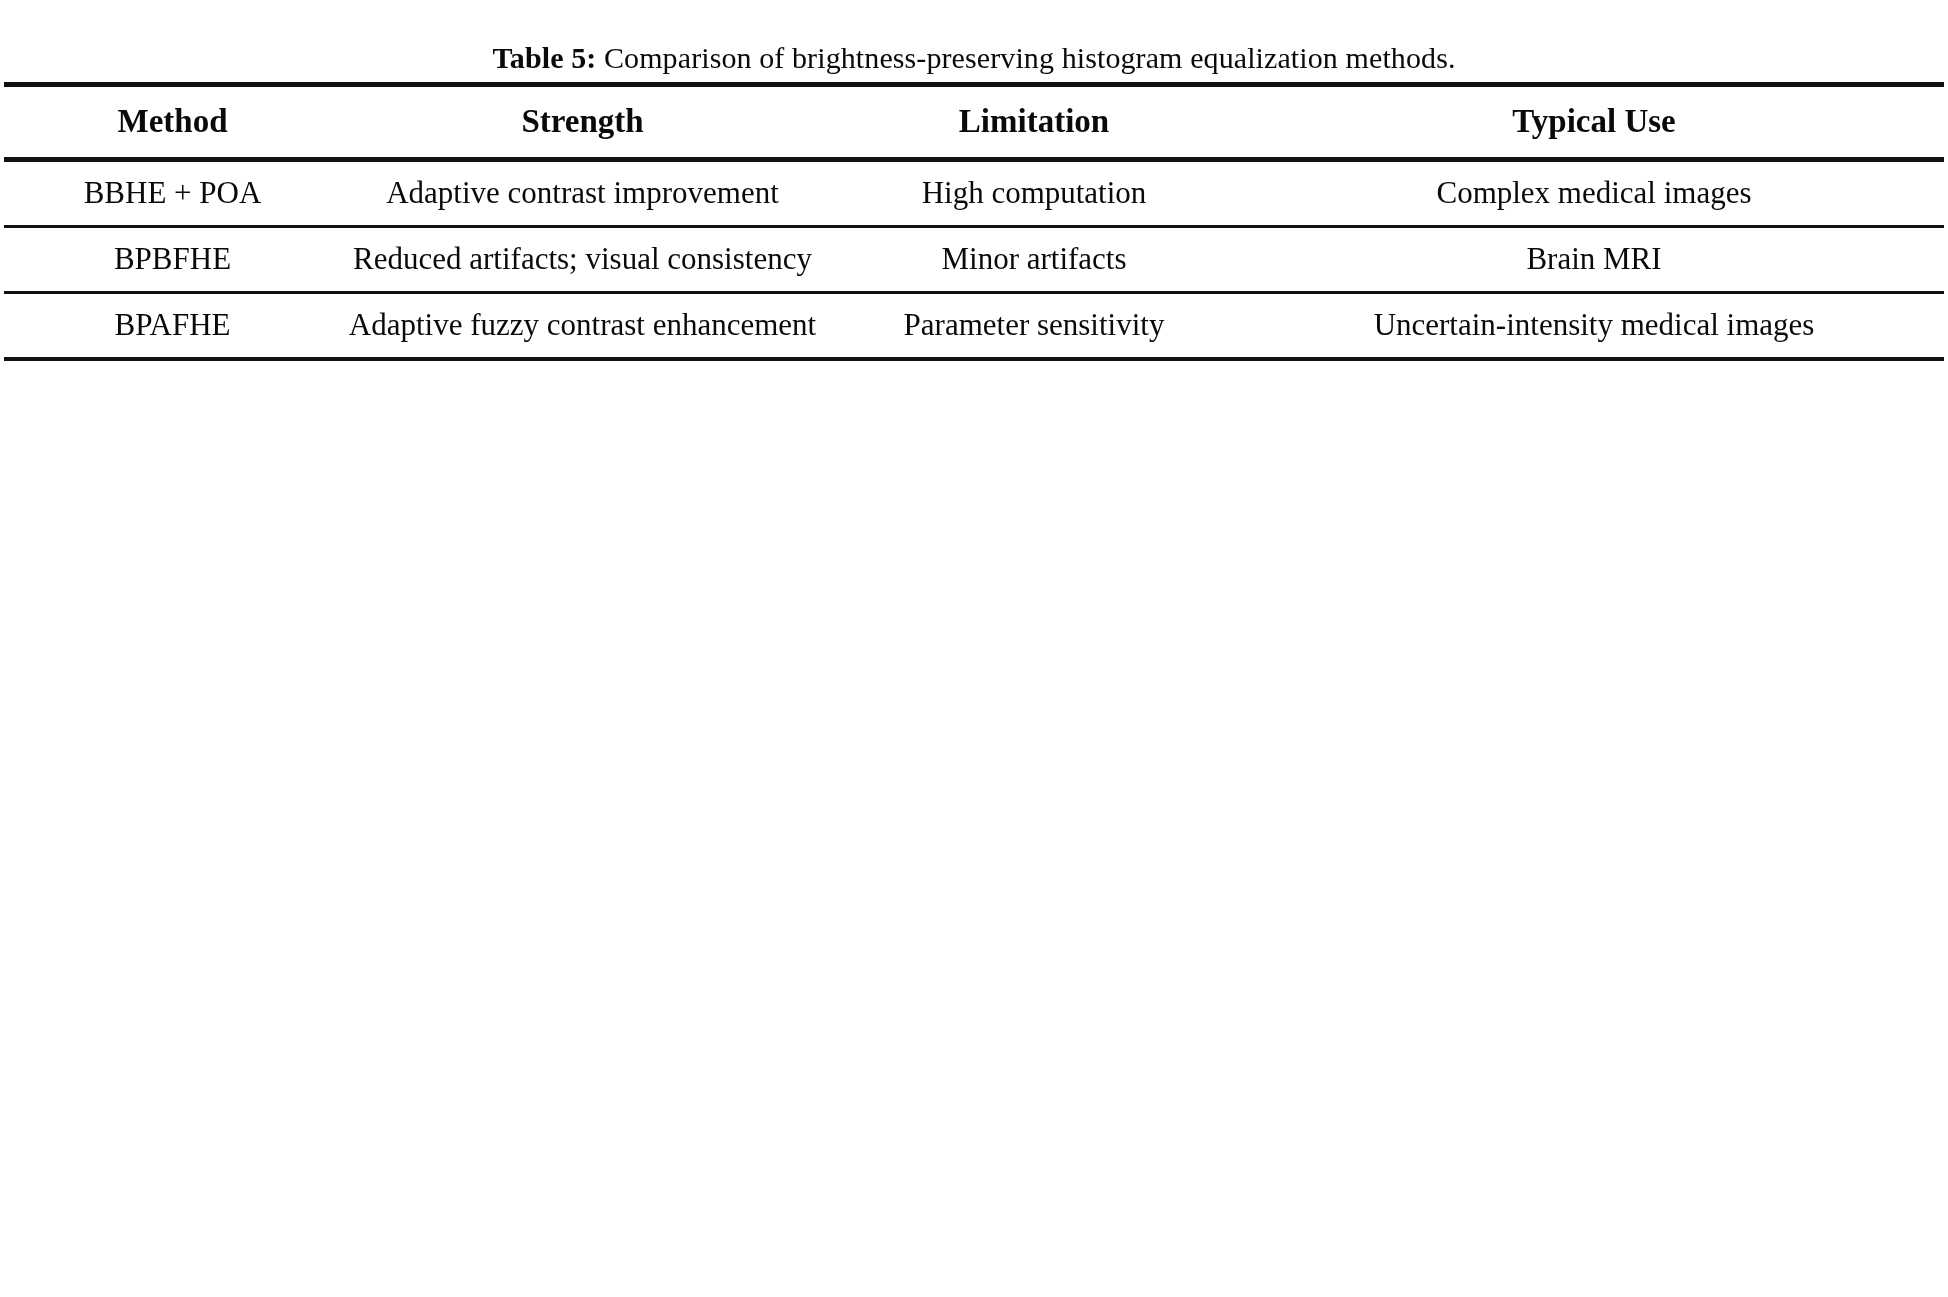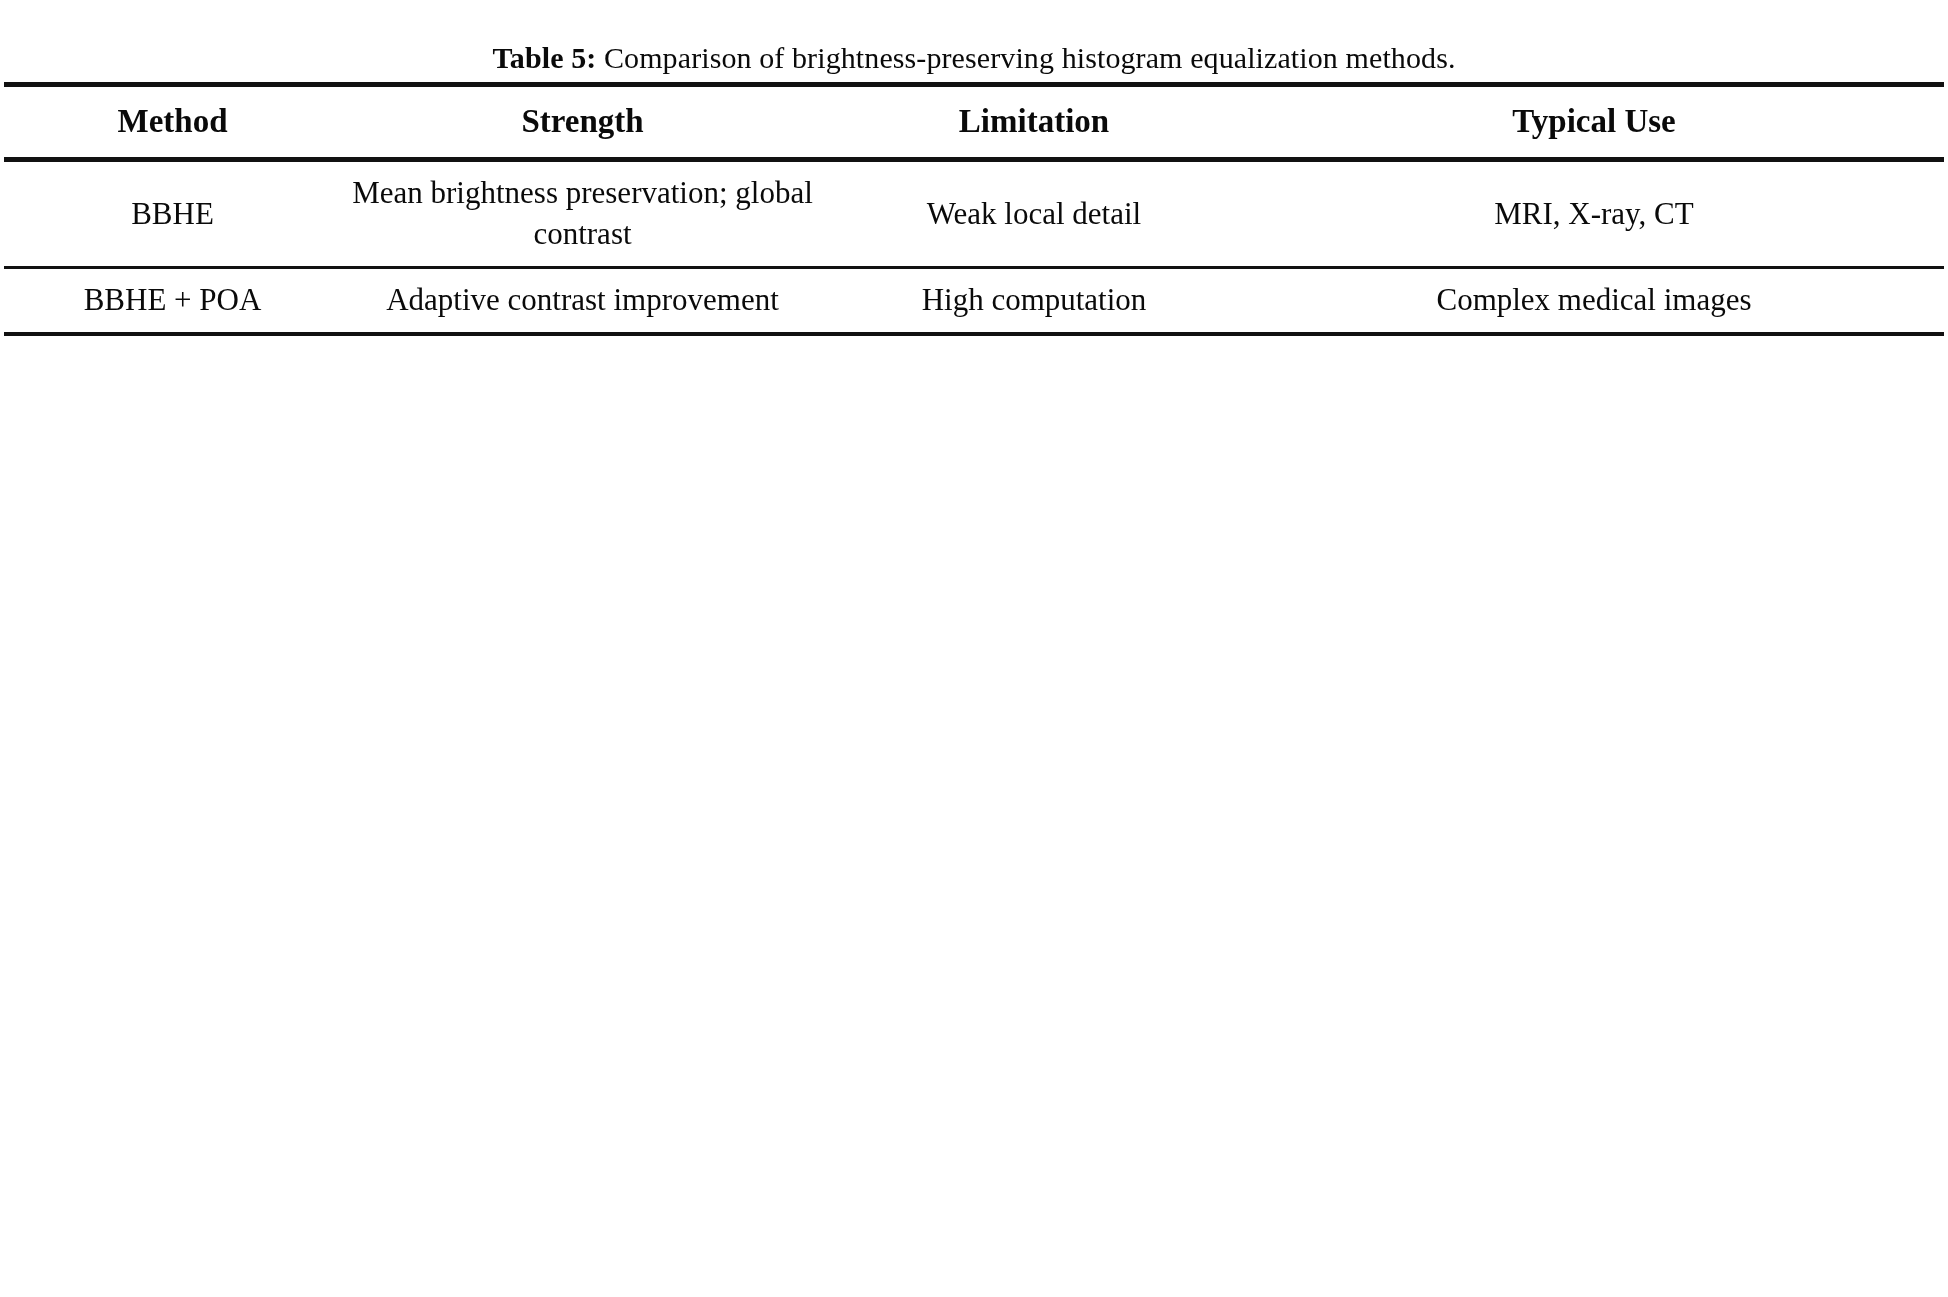--- a/index.html
+++ b/index.html
@@ -133,35 +133,41 @@
         <th>Method</th>
         <th>Strength</th>
         <th>Limitation</th>
         <th>Typical Use</th>
       </tr>
 
       <tr class="rule-head">
         <td colspan="4"></td>
       </tr>
 
-      <tr class="body-row">
-        <td class="cell-method">BBHE</td>
-        <td class="cell-strength">Mean brightness preservation; global contrast</td>
-        <td class="cell-limit">Weak local detail</td>
-        <td class="cell-typical">MRI, X-ray, CT</td>
-      </tr>
 
 
       <tr class="body-row">
         <td class="cell-method">BBHE + POA</td>
         <td class="cell-strength">Adaptive contrast improvement</td>
         <td class="cell-limit">High computation</td>
         <td class="cell-typical">Complex medical images</td>
       </tr>
 
 
 
 
+      <tr class="body-row">
+        <td class="cell-method">BPBFHE</td>
+        <td class="cell-strength">Reduced artifacts; visual consistency</td>
+        <td class="cell-limit">Minor artifacts</td>
+        <td class="cell-typical">Brain MRI</td>
+      </tr>
 
+      <tr class="body-row">
+        <td class="cell-method">BPAFHE</td>
+        <td class="cell-strength">Adaptive fuzzy contrast enhancement</td>
+        <td class="cell-limit">Parameter sensitivity</td>
+        <td class="cell-typical">Uncertain-intensity medical images</td>
+      </tr>
     </tbody>
   </table>
 
 </div>
 
 </body></html>

